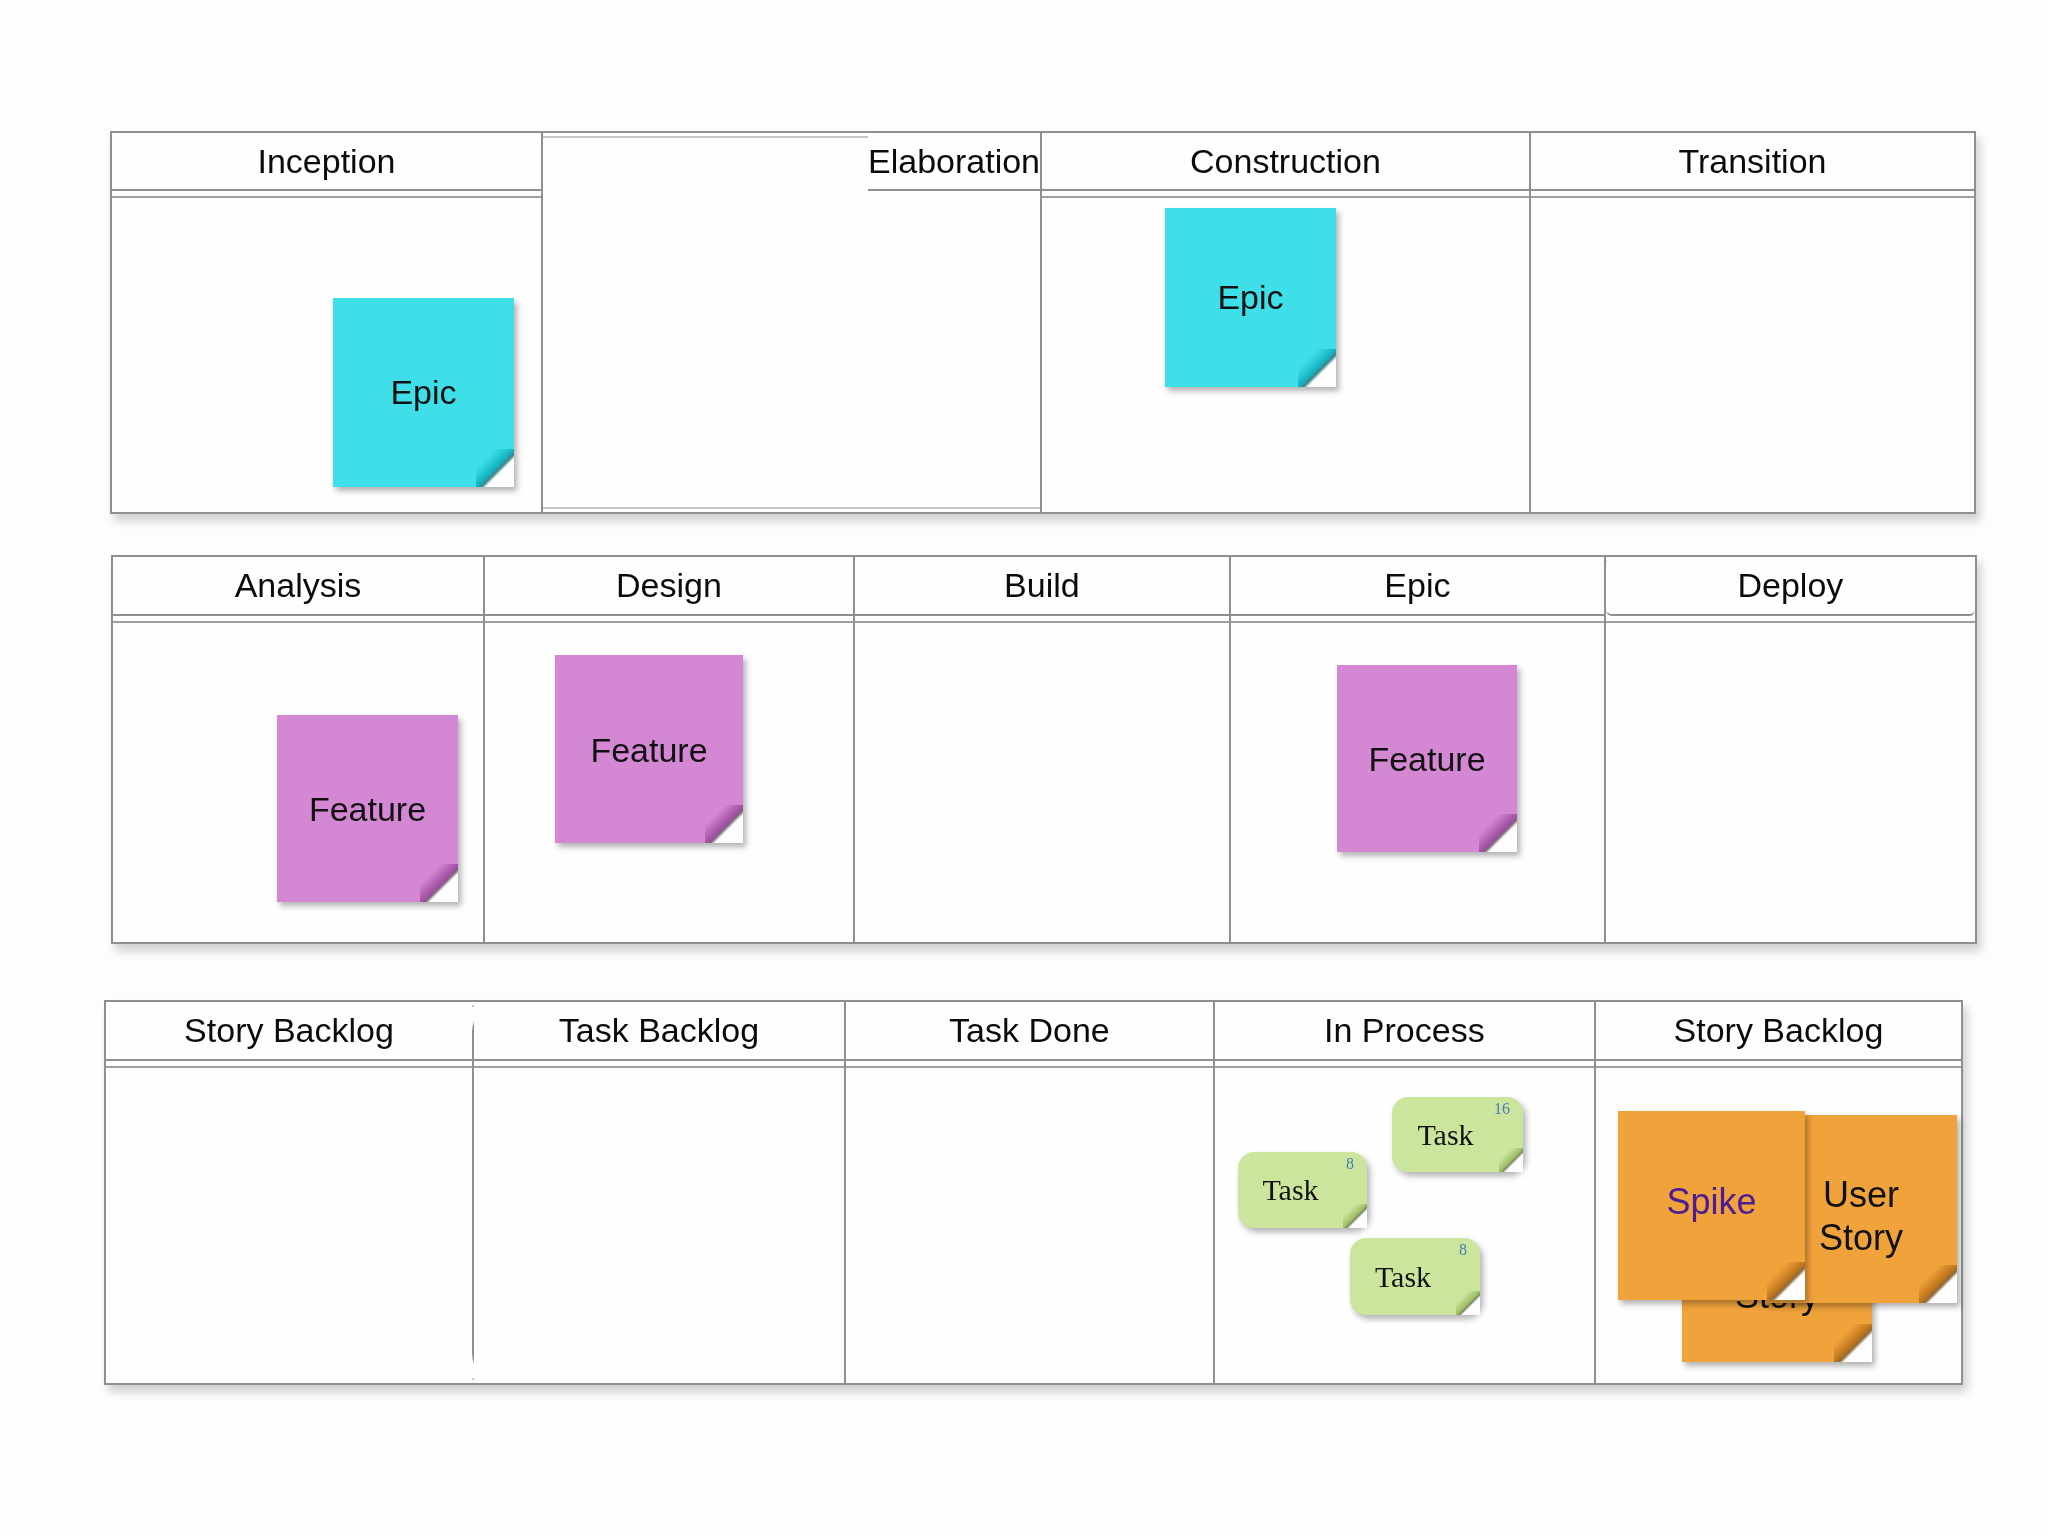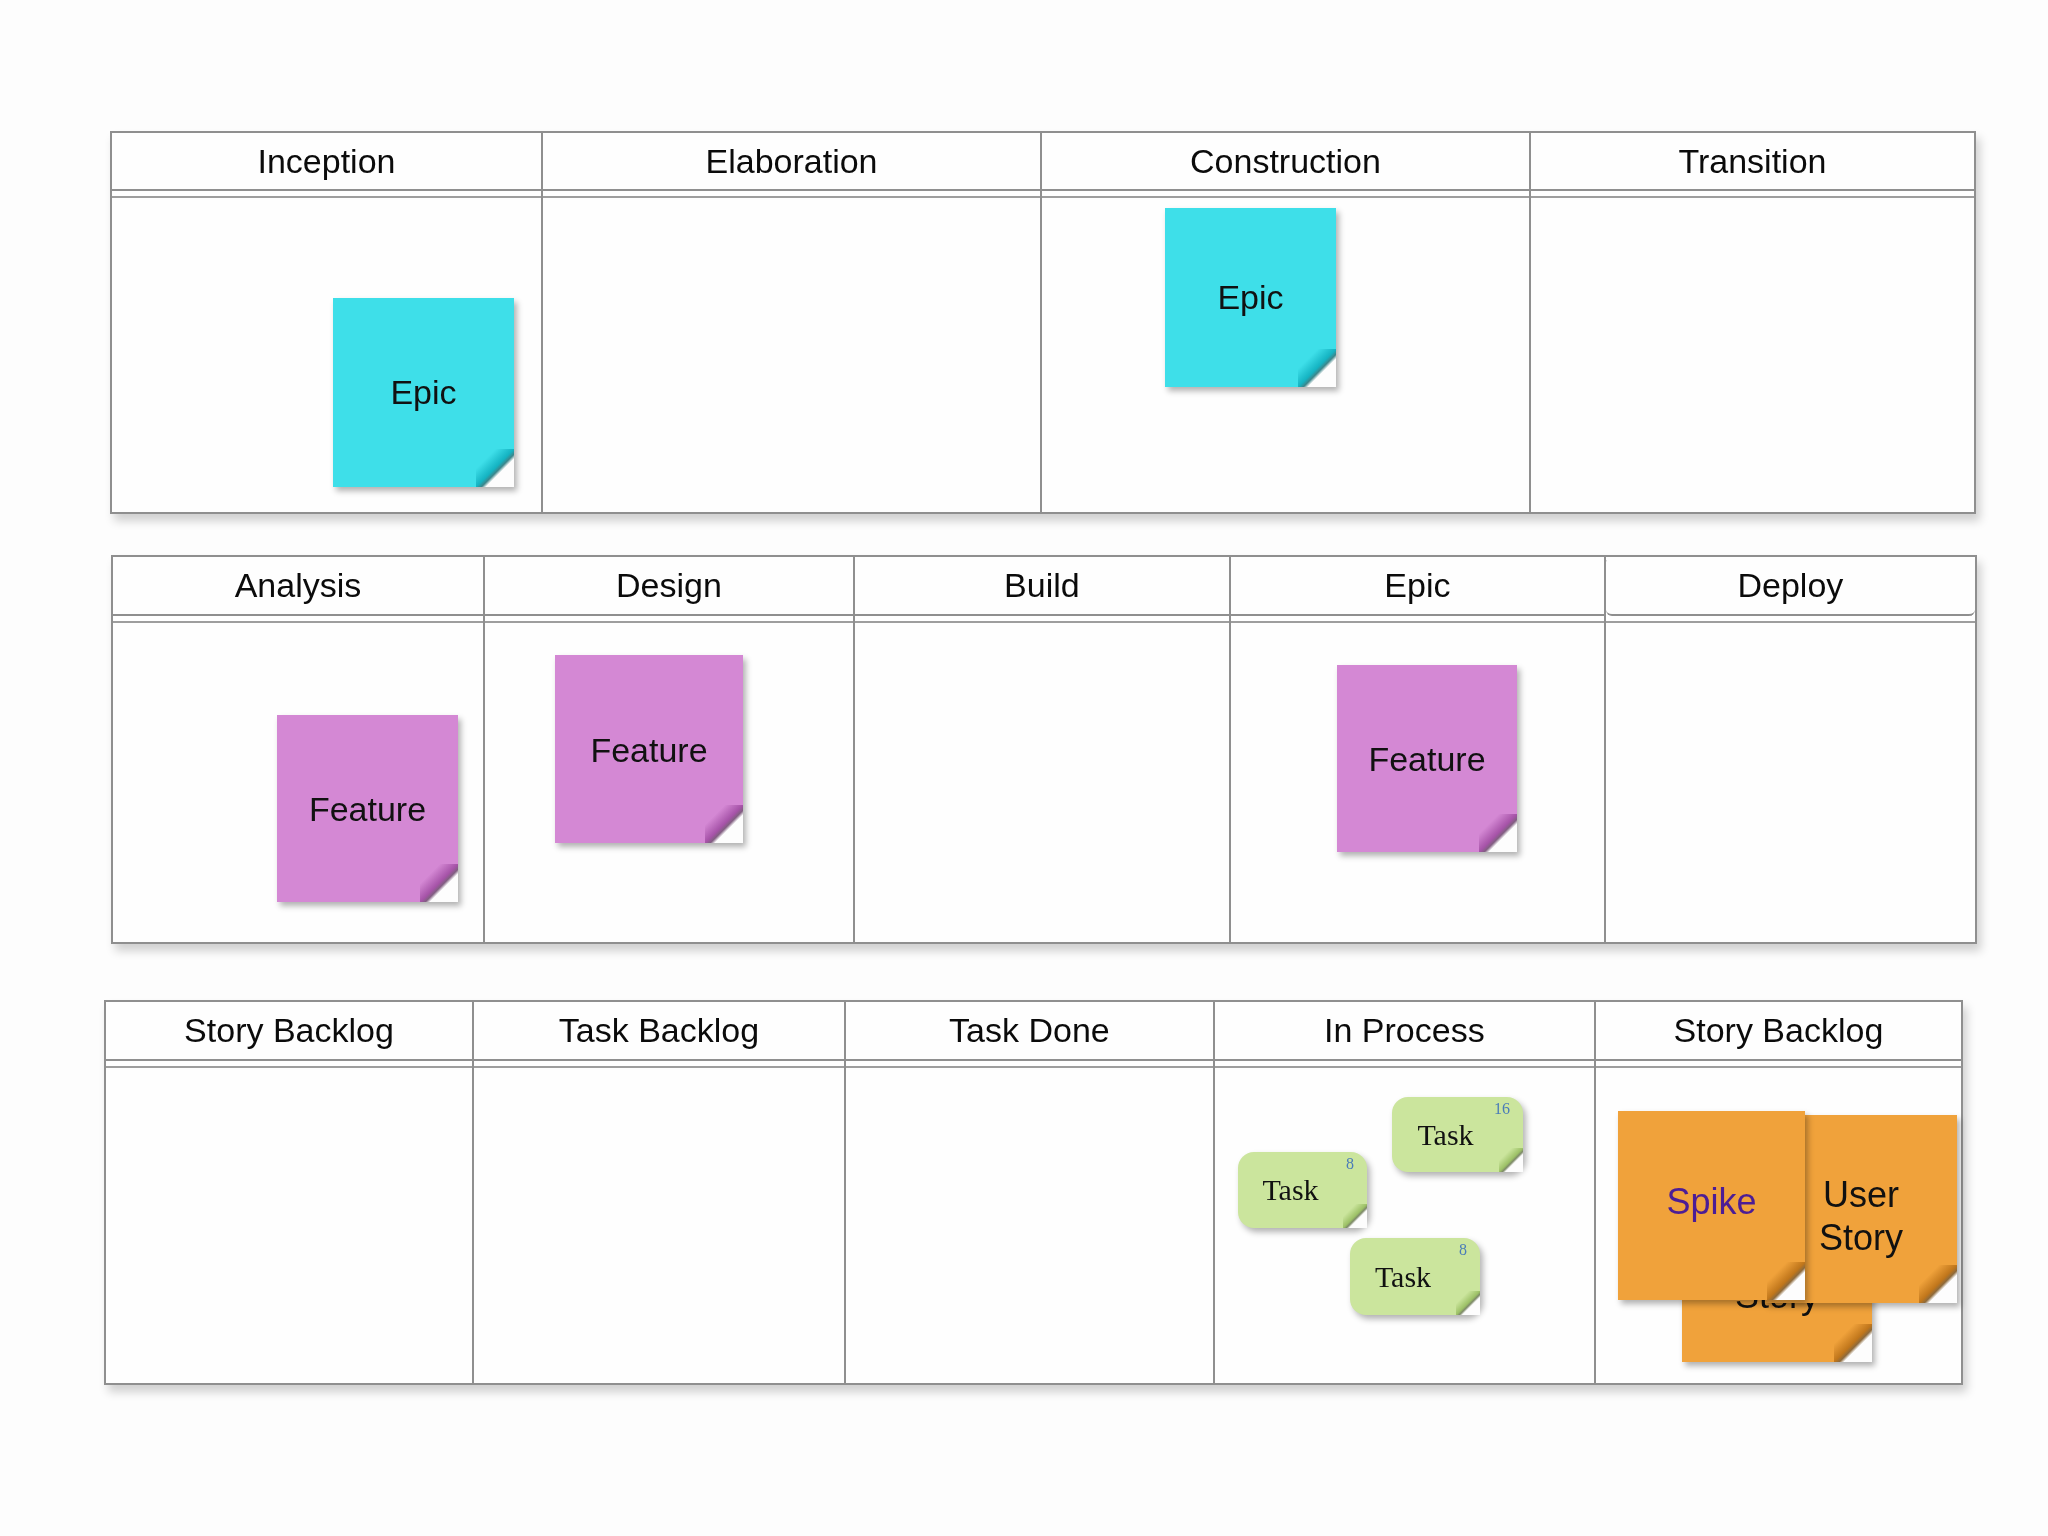--- a/index.html
+++ b/index.html
@@ -51,21 +51,21 @@
 
 <div class="canvas" id="canvas" style="background: rgb(253, 253, 253); padding-left: 48px;">
     <div class="board" style="left: 110px; top: 131px; width: 1862px; height: 379px; border-color: rgb(143, 143, 143);">
       <div class="col" style="width: 23.04%;">
         <div class="chead" style="height: 56px; color: rgb(11, 11, 11);">
           <span>Inception</span>
         </div>
         <div class="csep"></div>
         <div class="cbody"></div>
       </div>
-      <div class="col" style="width: 26.8%;">
+      <div class="col" style="width: 26.8%; align-items: flex-end;">
         <div class="chead" style="height: 56px; color: rgb(11, 11, 11);">
           <span>Elaboration</span>
         </div>
         <div class="csep"></div>
         <div class="cbody"></div>
       </div>
       <div class="col" style="width: 26.26%;">
         <div class="chead" style="height: 56px; color: rgb(11, 11, 11);">
           <span>Construction</span>
         </div>
@@ -118,21 +118,21 @@
       </div>
     </div>
     <div class="board" style="left: 104px; top: 1000px; width: 1855px; height: 381px; border-color: rgb(143, 143, 143);">
       <div class="col" style="width: 19.73%;">
         <div class="chead" style="height: 57px; color: rgb(11, 11, 11);">
           <span>Story Backlog</span>
         </div>
         <div class="csep"></div>
         <div class="cbody"></div>
       </div>
-      <div class="col" style="width: 20.05%;">
+      <div class="col" style="width: 20.05%; border-radius: 30px;">
         <div class="chead" style="height: 57px; color: rgb(11, 11, 11);">
           <span>Task Backlog</span>
         </div>
         <div class="csep"></div>
         <div class="cbody"></div>
       </div>
       <div class="col" style="width: 19.89%;">
         <div class="chead" style="height: 57px; color: rgb(11, 11, 11);">
           <span>Task Done</span>
         </div>

